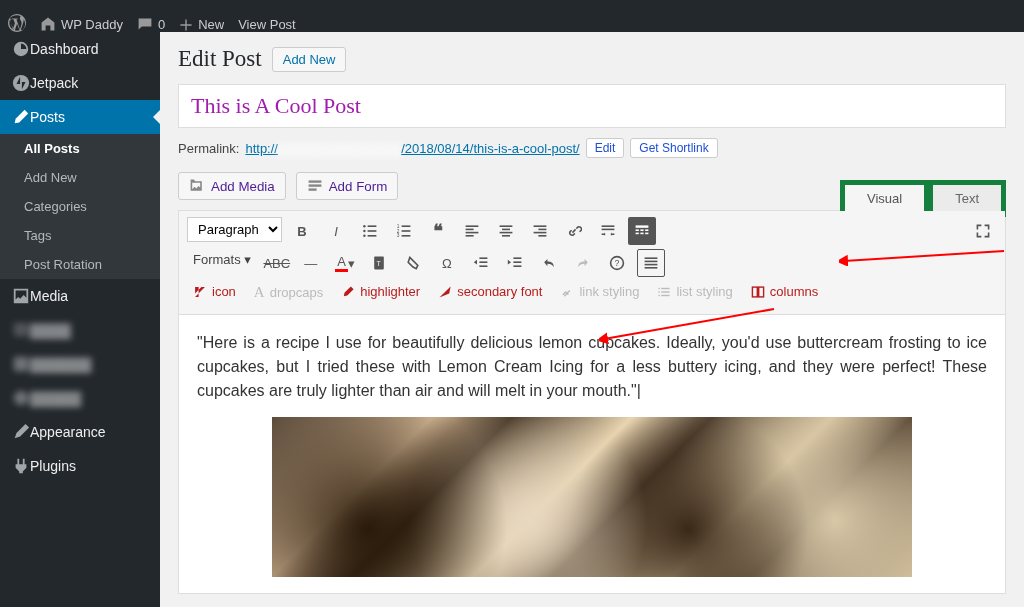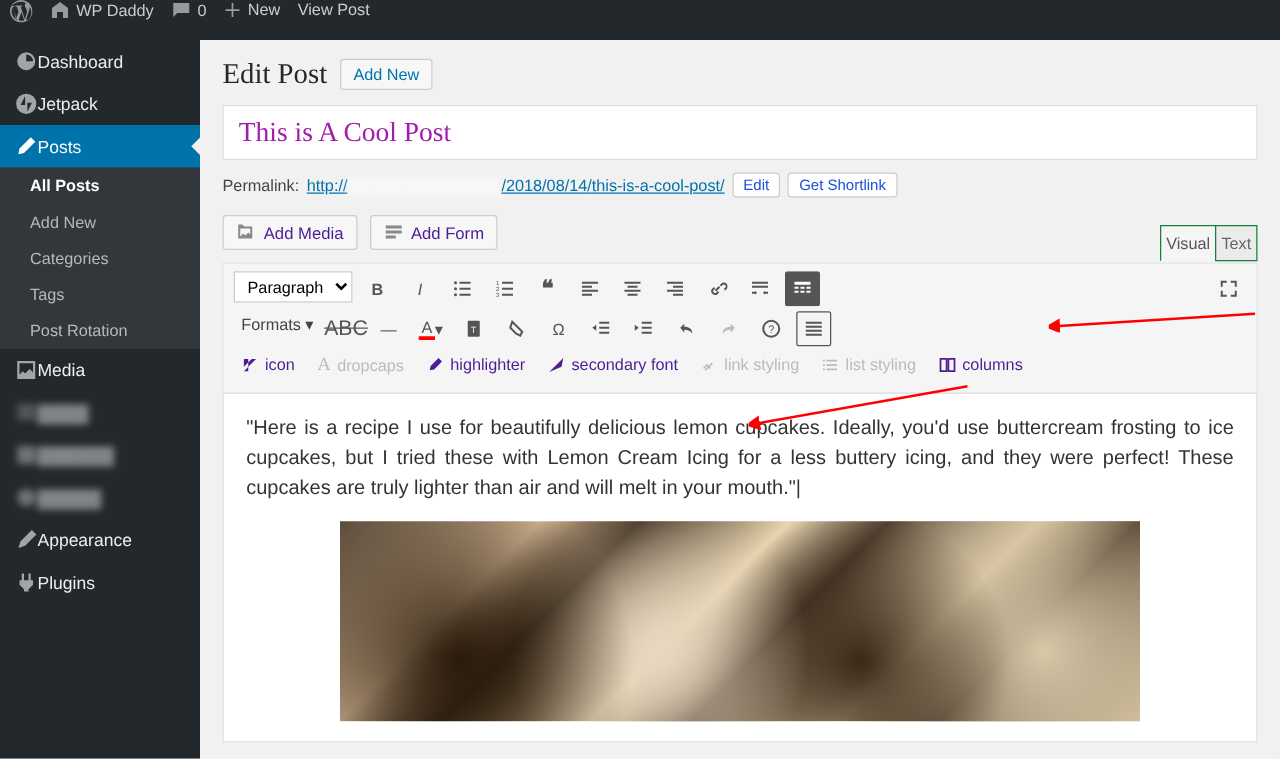--- a/index.html
+++ b/index.html
@@ -1,17 +1,17 @@
 <!DOCTYPE html>
 <html><head>
 <meta charset="utf-8">
 <style>
 *{margin:0;padding:0;box-sizing:border-box;font-family:-apple-system,Segoe UI,Arial,sans-serif}
 body{background:#f1f1f1;width:1024px;height:607px;overflow:hidden;font-size:13px;color:#444}
-.topbar{height:32px;background:#23282d;color:#ccc;display:flex;align-items:flex-start;padding:0 8px;gap:14px}
+.topbar{height:32px;background:#23282d;color:#ccc;display:flex;align-items:flex-end;padding:0 8px;gap:14px}
 .topbar .tb-item{display:flex;align-items:center;gap:5px;cursor:pointer;font-size:13px}
 .topbar svg{fill:#999}
 .layout{display:flex;height:575px}
 .sidebar{width:160px;background:#23282d;color:#eee;font-size:14px;overflow:hidden}
 .side-item{display:flex;align-items:center;padding:8px 12px;cursor:pointer}
 .side-item svg{fill:#a0a5aa}
 .side-item.active{background:#0073aa;color:#fff;position:relative}
 .side-item.active svg{fill:#fff}
 .side-item.active::after{content:"";position:absolute;right:-1px;top:50%;transform:translateY(-50%);border:8px solid transparent;border-right-color:#f1f1f1}
 .sub-items{background:#32373c}
@@ -22,31 +22,31 @@
 .heading h1{font-size:23px;font-weight:400;color:#23282d;font-family:Georgia,serif}
 .btn{border:1px solid #ccc;background:#f7f7f7;border-radius:3px;padding:4px 10px;cursor:pointer;font-size:13px;color:#0073aa}
 .title-input{width:100%;padding:8px 12px;font-size:22px;font-family:Georgia,serif;border:1px solid #ddd;background:#fff;color:#a21caf}
 .permalink{margin:10px 0 14px;font-size:13px;display:flex;align-items:center;gap:6px;flex-wrap:wrap}
 .permalink a{color:#0073aa;text-decoration:underline}
 .permalink .mini-btn{border:1px solid #ccc;background:#fff;padding:2px 8px;border-radius:3px;cursor:pointer;color:#1d4ed8;font-size:12px}
 .media-row{display:flex;gap:10px;margin-bottom:0}
 .media-btn{border:1px solid #ccc;background:#f7f7f7;padding:5px 10px;border-radius:3px;cursor:pointer;display:flex;align-items:center;gap:6px;color:#4c1d95}
 .editor-wrap{border:1px solid #ddd;background:#fff;margin-top:10px;position:relative}
 .tabs{position:absolute;right:-1px;top:-31px;display:flex}
-.tab{border:1px solid #15803d;background:#ebebeb;padding:6px 4px;cursor:pointer;color:#666;margin-left:-1px}
+.tab{border:5px solid #15803d;background:#ebebeb;padding:6px 22px;cursor:pointer;color:#666;margin-left:-1px}
 .tab.active{background:#f5f5f5;border-bottom-color:#f5f5f5;color:#555}
 .toolbar{background:#f5f5f5;padding:6px 8px;border-bottom:1px solid #ddd;position:relative}
 .tool-row{display:flex;align-items:flex-start;gap:6px;margin-bottom:4px;flex-wrap:wrap}
 .tool-row:last-child{margin-bottom:0}
 .t-select{border:1px solid #ccc;background:#fff;padding:3px 6px;font-size:13px;cursor:pointer}
 .t-btn{width:28px;height:28px;display:flex;align-items:center;justify-content:center;cursor:pointer;border:1px solid transparent;color:#555;border-radius:2px}
 .t-btn.boxed{border:1px solid #555}
 .t-btn.fill{background:#555;color:#fff}
 .expand-btn{position:absolute;right:8px;top:6px;width:28px;height:28px;display:flex;align-items:center;justify-content:center;cursor:pointer;color:#555}
-.ext-btn{display:flex;align-items:center;gap:5px;padding:3px 6px;cursor:pointer;color:#4c1d95;font-size:13px}
+.ext-btn{display:flex;align-items:center;gap:5px;padding:3px 6px;cursor:pointer;color:#b91c1c;font-size:13px}
 .ext-btn.disabled{color:#bbb}
 .editor-body{padding:16px 18px;font-family:Georgia,serif;font-size:16px;color:#333;line-height:1.5}
 .editor-body p{text-align:justify;margin-bottom:14px}
 .cupcake-img{display:block;margin:0 auto;width:640px;height:160px;background:linear-gradient(135deg,#5a4a3a 0%,#d4b896 20%,#3a2a1a 30%,#e8d4b0 45%,#4a3a2a 55%,#d8c4a0 70%,#3a2818 80%,#c8b490 100%);position:relative;overflow:hidden}
 .cupcake-img::before{content:"";position:absolute;inset:0;background:radial-gradient(circle at 15% 70%,#2a1a0a 0%,transparent 25%),radial-gradient(circle at 40% 65%,#e8d8c0 0%,transparent 30%),radial-gradient(circle at 65% 70%,#3a2818 0%,transparent 28%),radial-gradient(circle at 88% 65%,#d8c8a8 0%,transparent 30%)}
 .arrow{position:absolute;pointer-events:none}
 .blurred{color:transparent;text-shadow:0 0 6px rgba(255,255,255,0.7)}
 .side-blur{filter:blur(3px);opacity:0.6}
 </style>
 </head>
@@ -267,21 +267,21 @@
                 <rect x="14" y="8" width="4" height="2"></rect>
                 <rect x="2" y="12" width="4" height="2"></rect>
                 <rect x="8" y="12" width="4" height="2"></rect>
                 <rect x="14" y="12" width="4" height="2"></rect>
               </svg>
             </div>
         </div>
         <div class="tool-row">
           <div class="t-select" style="border:none;background:transparent;cursor:pointer">Formats ▾</div>
           <div class="t-btn">
-              <span style="text-decoration:line-through;font-size:17px">ABC</span>
+              <span style="text-decoration:line-through;font-size:13px">ABC</span>
             </div>
           <div class="t-btn">—</div>
           <div class="t-btn"><span style="border-bottom:3px solid red;padding:0 2px">A</span>▾</div>
           <div class="t-btn">
               <svg width="16" height="16" viewBox="0 0 20 20" fill="currentColor">
                 <rect x="4" y="2" width="12" height="16" rx="1"></rect>
                 <text x="7" y="14" font-size="9" fill="#f5f5f5">T</text>
               </svg>
             </div>
           <div class="t-btn">

